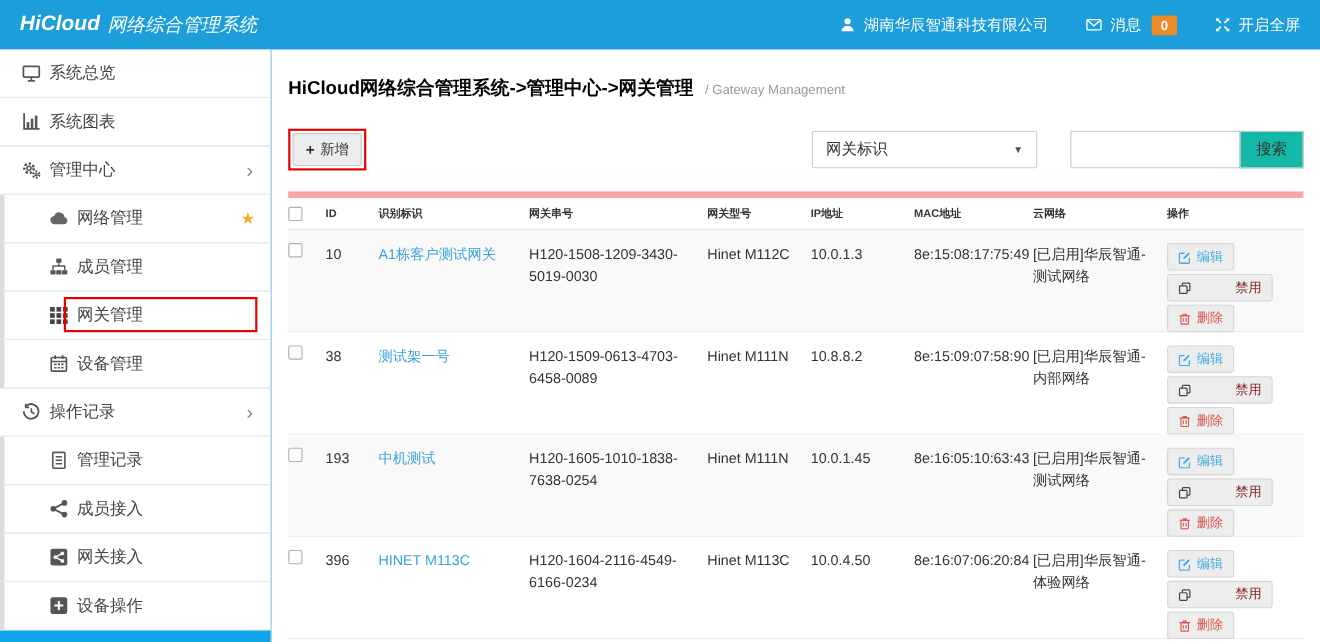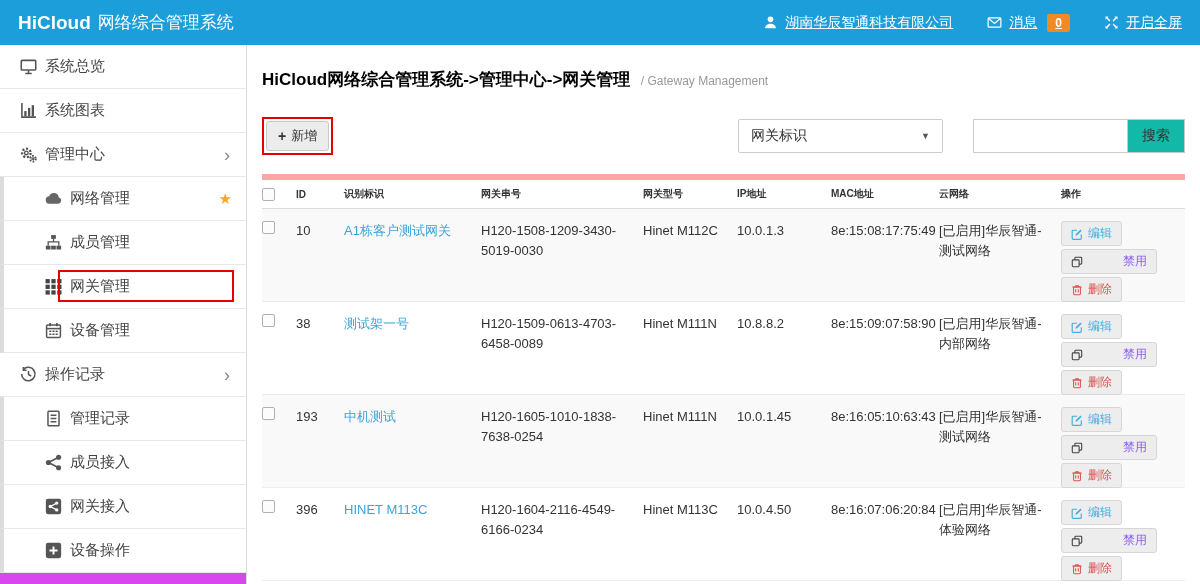--- a/index.html
+++ b/index.html
@@ -2,32 +2,32 @@
 <html><head>
 <meta charset="utf-8">
 <style>
   * { margin:0; padding:0; box-sizing:border-box; }
   html,body { width:1200px; height:584px; overflow:hidden; background:#fff;
     font-family:"Liberation Sans","DejaVu Sans",sans-serif; }
 
   
   .topbar { height:45px; background:#1b9ed9; display:flex; align-items:center;
     color:#fff; padding:0 18px; }
-  .logo { font-size:17px; display:flex; align-items:flex-end; white-space:nowrap; }
+  .logo { font-size:17px; display:flex; align-items:flex-start; white-space:nowrap;font-style:italic; }
   .logo b { font-weight:bold; font-size:19px; margin-right:7px; }
-  .top-right { margin-left:auto; display:flex; align-items:center; gap:34px; font-size:14px;text-decoration:underline; }
+  .top-right { margin-left:auto; display:flex; align-items:center; gap:34px; font-size:14px; }
   .top-item { display:flex; align-items:center; gap:7px; cursor:pointer; white-space:nowrap; }
   .hicon { width:15px; height:15px; display:inline-flex; }
   .hicon svg { width:100%; height:100%; }
   .badge { background:#f08a24; color:#fff; font-size:12px; font-weight:bold;
     padding:2px 8px; border-radius:2px; margin-left:3px; }
 
   
   .app { display:flex; height:539px; }
-  .sidebar { width:247px; border-right:1px solid #ddd; background:#d946ef; flex:none; }
+  .sidebar { width:247px; border-right:1px solid #ddd; background:#0ea5e9; flex:none; }
   .main { flex:1; padding:0 15px; overflow:hidden; }
 
   
   .side-item { height:44px; display:flex; align-items:center; border-bottom:1px solid #e8e8e8;
     padding-left:20px; position:relative; cursor:pointer; color:#444; font-size:15px; background:#fff; }
   .side-item.level2 { border-left:4px solid #dcdcdc; padding-left:41px; }
   .sicon { width:17px; height:17px; margin-right:8px; display:inline-flex; flex:none; }
   .sicon svg { width:100%; height:100%; }
   .chev { position:absolute; right:16px; color:#888; font-size:18px; line-height:1; }
   .star { position:absolute; right:14px; color:#f7a92d; font-size:15px; }
@@ -74,21 +74,21 @@
   .col-actions { flex:1; }
   .checkbox { width:13px; height:13px; border:1px solid #b0b0b0; border-radius:2px;
     background:#fcfcfc; cursor:pointer; }
   .link { color:#3aa3db; cursor:pointer; text-decoration:none; }
 
   .abtn { display:flex; align-items:center; gap:5px; background:#ededed; border:1px solid #d6d6d6;
     border-radius:3px; padding:3px 9px; font-size:12px; margin-bottom:3px; cursor:pointer; width:max-content; }
   .abtn .bicon { width:12px; height:12px; display:inline-flex; }
   .abtn .bicon svg { width:100%; height:100%; }
   .abtn.edit { color:#45aee3; }
-  .abtn.disable { color:#8b5cf6;gap:40px; }
+  .abtn.disable { color:#7f1d1d;gap:40px; }
   .abtn.delete { color:#d9534f; }
 </style>
 </head>
 <body>
 
 <div class="topbar">
   <div class="logo">
     <b>HiCloud</b>
     <span>网络综合管理系统</span>
   </div>

